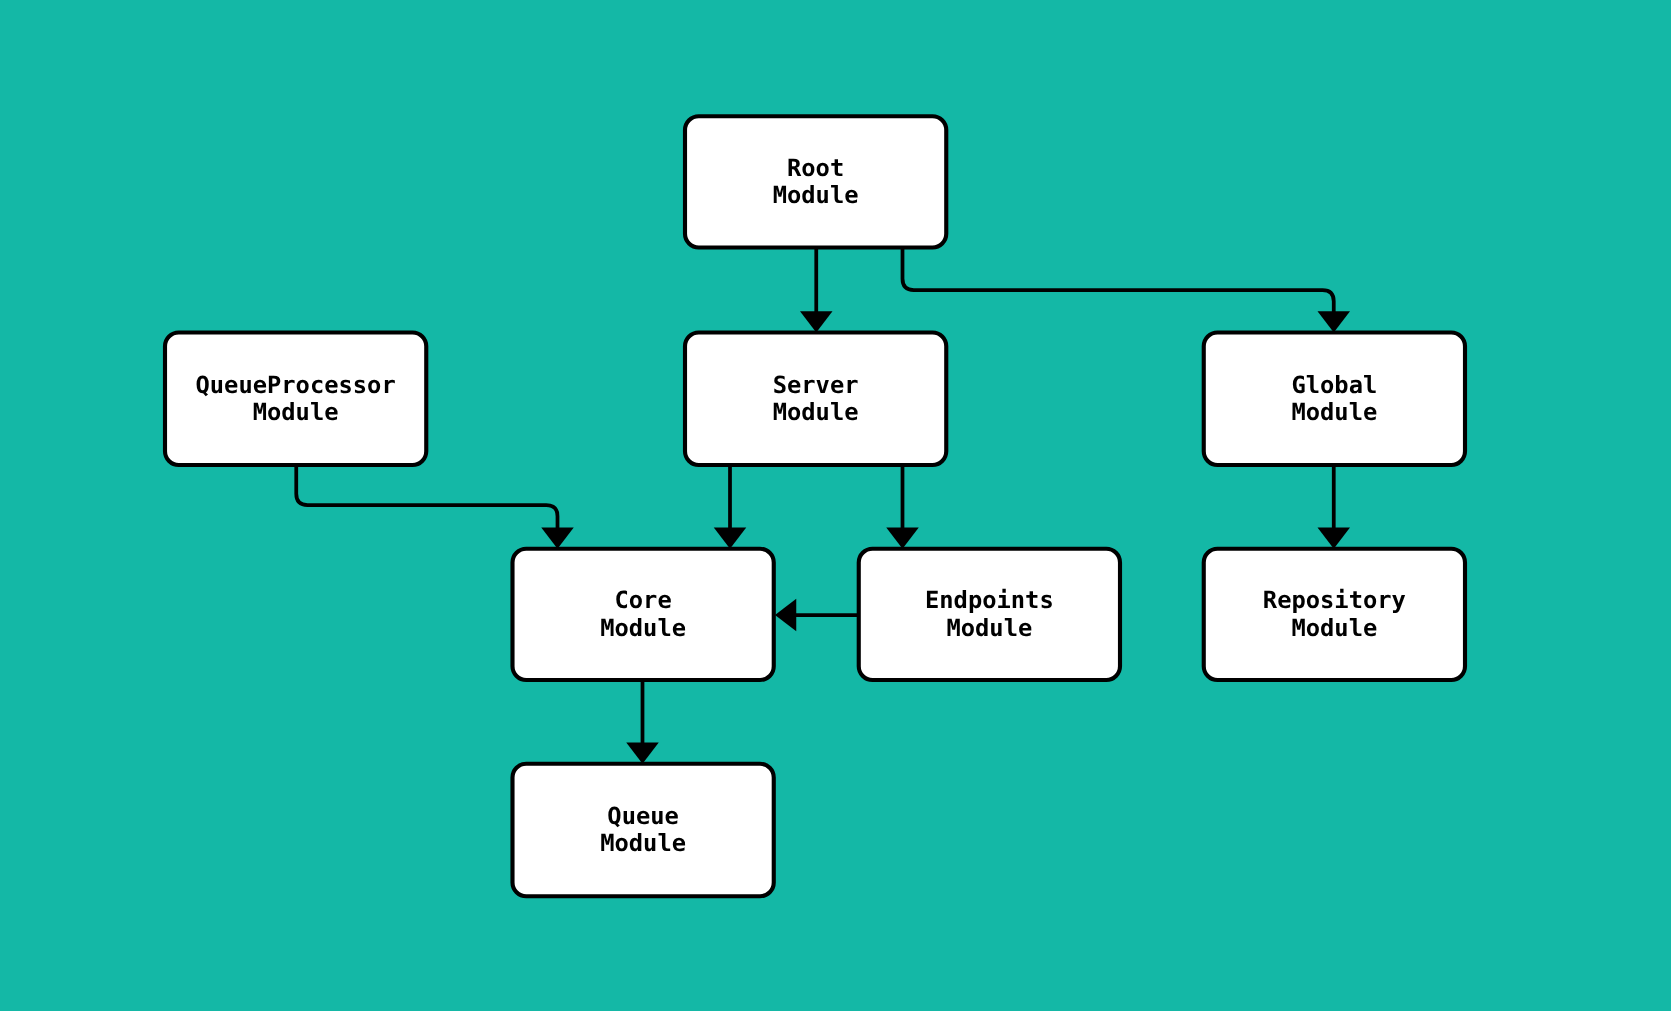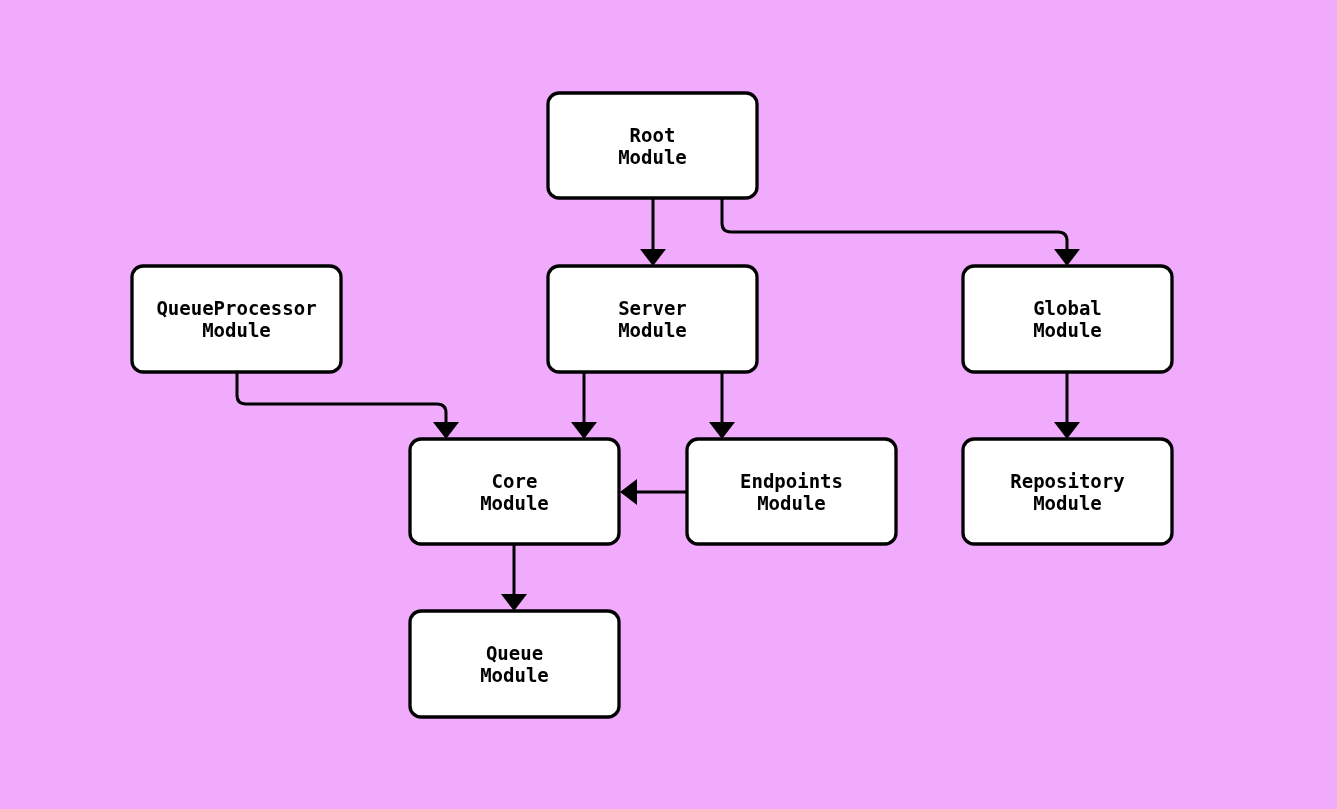--- a/index.html
+++ b/index.html
@@ -4,21 +4,21 @@
 <style>
   html, body {
     margin: 0;
     padding: 0;
     background: #ffffff;
   }
   #canvas {
     position: relative;
     width: 1337px;
     height: 809px;
-    background: #f0abfc;
+    background: #14b8a6;
     overflow: hidden;
     font-family: "DejaVu Sans Mono", monospace;
     text-align: right;
   }
   svg text {
     font-family: "DejaVu Sans Mono", monospace;
     font-weight: bold;
     font-size: 19px;
     fill: #000000;
   }

